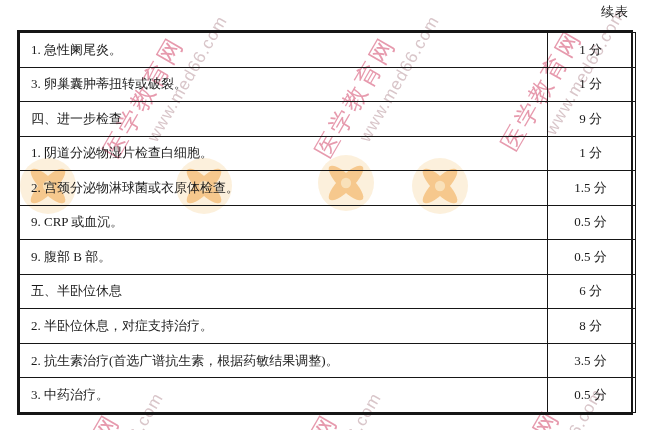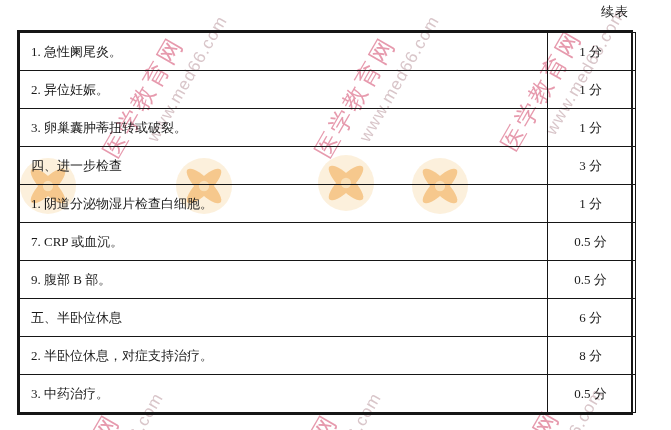--- a/index.html
+++ b/index.html
@@ -147,50 +147,54 @@
       <colgroup>
           <col style="width:528px">
           <col style="width:88px">
         </colgroup>
       <tbody id="table-body">
           <tr>
             <td class="item-cell">1. 急性阑尾炎。</td>
             <td class="score-cell">1 分</td>
           </tr>
           <tr>
-            <td class="item-cell">2. 异位妊娠。</td>
-            <td class="score-cell">1 分</td>
-          </tr>
-          <tr>
             <td class="item-cell">3. 卵巢囊肿蒂扭转或破裂。</td>
             <td class="score-cell">1 分</td>
           </tr>
           <tr>
             <td class="item-cell">四、进一步检查</td>
-            <td class="score-cell">3 分</td>
+            <td class="score-cell">9 分</td>
           </tr>
           <tr>
             <td class="item-cell">1. 阴道分泌物湿片检查白细胞。</td>
             <td class="score-cell">1 分</td>
           </tr>
           <tr>
-            <td class="item-cell">7. CRP 或血沉。</td>
+            <td class="item-cell">2. 宫颈分泌物淋球菌或衣原体检查。</td>
+            <td class="score-cell">1.5 分</td>
+          </tr>
+          <tr>
+            <td class="item-cell">9. CRP 或血沉。</td>
             <td class="score-cell">0.5 分</td>
           </tr>
           <tr>
             <td class="item-cell">9. 腹部 B 部。</td>
             <td class="score-cell">0.5 分</td>
           </tr>
           <tr>
             <td class="item-cell">五、半卧位休息</td>
             <td class="score-cell">6 分</td>
           </tr>
           <tr>
             <td class="item-cell">2. 半卧位休息，对症支持治疗。</td>
             <td class="score-cell">8 分</td>
+          </tr>
+          <tr>
+            <td class="item-cell">2. 抗生素治疗(首选广谱抗生素，根据药敏结果调整)。</td>
+            <td class="score-cell">3.5 分</td>
           </tr>
           <tr>
             <td class="item-cell">3. 中药治疗。</td>
             <td class="score-cell">0.5 分</td>
           </tr>
         </tbody>
     </table>
   </div>
 
 </div>

